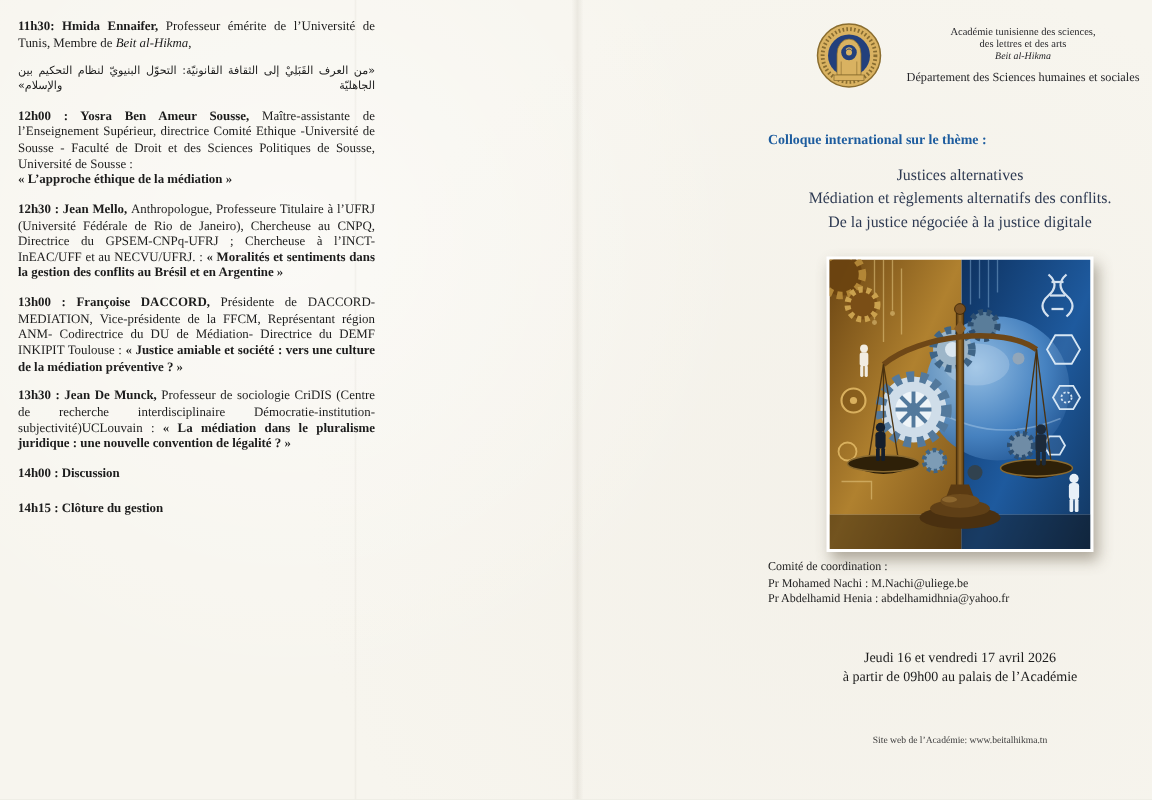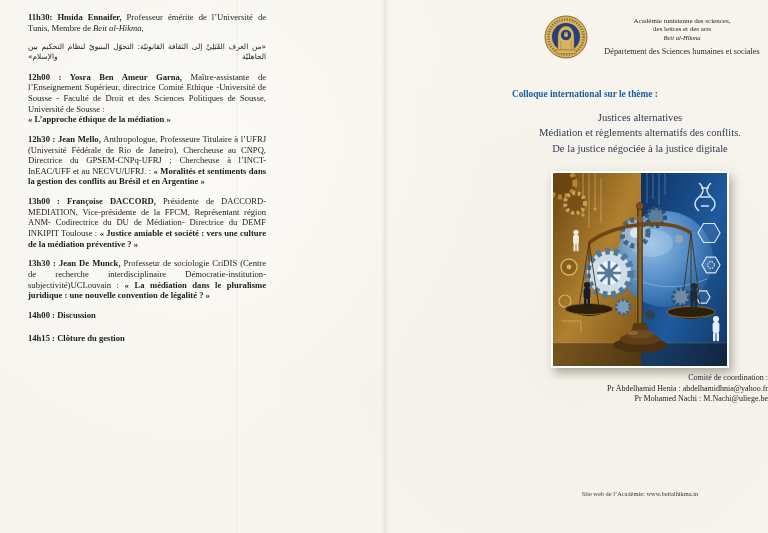--- a/index.html
+++ b/index.html
@@ -11,21 +11,21 @@
       #f7f5ee;
     font-family:"Liberation Serif", serif;
     color:#1c1c1c;
   }
   .fold{position:absolute;top:0;left:381px;width:8px;height:533px;
     background:linear-gradient(90deg,transparent,rgba(120,110,90,.10) 50%,transparent);}
   .crease{position:absolute;top:0;left:236px;width:2px;height:533px;
     background:linear-gradient(90deg,transparent,rgba(120,110,90,.06),transparent);}
 
   
-  .left-col{position:absolute;left:28px;top:12px;width:238px;}
+  .left-col{position:absolute;left:12px;top:12px;width:238px;}
   .prog{margin:0 0 9px;font-size:8.6px;line-height:1.24;text-align:justify;}
   .prog.arabic{direction:rtl;font-family:"DejaVu Sans",sans-serif;font-size:7.4px;
     font-weight:normal;text-align:justify;text-align-last:justify;margin-bottom:10px;line-height:1.3;}
   .prog.gap{margin-bottom:12px;}
   .seg-b{font-weight:bold;}
   .seg-i{font-style:italic;}
 
   
   .acad-header{position:absolute;left:544px;top:15px;width:222px;display:flex;align-items:center;gap:10px;}
   .logo{flex:0 0 auto;width:44px;height:44px;}
@@ -37,38 +37,38 @@
   .theme-line{position:absolute;left:512px;top:89px;width:256px;
     color:#1d5c9e;font-weight:bold;font-size:9.3px;}
   .title-block{position:absolute;left:496px;top:110px;width:288px;text-align:center;
     color:#2e3a52;font-size:10.6px;line-height:1.45;}
 
   
   .artwork{position:absolute;left:551px;top:171px;width:174px;height:193px;
     background:#fff;padding:2px;box-shadow:3px 5px 9px rgba(90,80,60,.45);}
   .artwork svg{display:block;}
 
-  .committee{position:absolute;left:512px;top:373px;width:256px;text-align:right;
+  .committee{position:absolute;left:512px;top:373px;width:256px;text-align:left;
     font-size:8px;line-height:1.32;color:#222;}
   .dates{position:absolute;left:512px;top:433px;width:256px;text-align:center;
     font-size:9.4px;line-height:1.4;color:#1c1c1c;}
   .website{position:absolute;left:512px;top:490px;width:256px;text-align:center;
     font-size:6.4px;color:#3a3a3a;}
 </style>
 </head>
 <body>
 
 <div id="doc">
   <div class="crease"></div>
   <div class="fold"></div>
 
   <div class="left-col">
       <p class="prog"><span class="seg-b">11h30: Hmida Ennaifer, </span><span class="seg-n">Professeur émérite de l’Université de Tunis, Membre de </span><span class="seg-i">Beit al-Hikma</span><span class="seg-n">,</span></p>
       <p class="prog arabic"><span class="seg-n">«من العرف القَبَلِيْ إلى الثقافة القانونيّة: التحوّل البنيويّ لنظام التحكيم بين الجاهليّة والإسلام»</span></p>
-      <p class="prog"><span class="seg-b">12h00 : Yosra Ben Ameur Garna, </span><span class="seg-n">Maître-assistante de l’Enseignement Supérieur, directrice Comité Ethique -Université de Sousse - Faculté de Droit et des Sciences Politiques de Sousse, Université de Sousse :</span><br><span class="seg-b">« L’approche éthique de la médiation »</span></p>
+      <p class="prog"><span class="seg-b">12h00 : Yosra Ben Ameur Sousse, </span><span class="seg-n">Maître-assistante de l’Enseignement Supérieur, directrice Comité Ethique -Université de Sousse - Faculté de Droit et des Sciences Politiques de Sousse, Université de Sousse :</span><br><span class="seg-b">« L’approche éthique de la médiation »</span></p>
       <p class="prog"><span class="seg-b">12h30 : Jean Mello, </span><span class="seg-n">Anthropologue, Professeure Titulaire à l’UFRJ (Université Fédérale de Rio de Janeiro), Chercheuse au CNPQ, Directrice du GPSEM-CNPq-UFRJ ; Chercheuse à l’INCT-InEAC/UFF et au NECVU/UFRJ. : </span><span class="seg-b">« Moralités et sentiments dans la gestion des conflits au Brésil et en Argentine »</span></p>
       <p class="prog"><span class="seg-b">13h00 : Françoise DACCORD, </span><span class="seg-n">Présidente de DACCORD-MEDIATION, Vice-présidente de la FFCM, Représentant région ANM- Codirectrice du DU de Médiation- Directrice du DEMF INKIPIT Toulouse : </span><span class="seg-b">« Justice amiable et société : vers une culture de la médiation préventive ? »</span></p>
       <p class="prog"><span class="seg-b">13h30 : Jean De Munck, </span><span class="seg-n">Professeur de sociologie CriDIS (Centre de recherche interdisciplinaire Démocratie-institution-subjectivité)UCLouvain : </span><span class="seg-b">« La médiation dans le pluralisme juridique : une nouvelle convention de légalité ? »</span></p>
       <p class="prog gap"><span class="seg-b">14h00 : Discussion</span></p>
       <p class="prog gap"><span class="seg-b">14h15 : Clôture du gestion</span></p>
     </div>
 
   <div class="acad-header">
     <div class="logo">
       <svg width="44" height="44" viewBox="-22 -22 44 44">
@@ -231,19 +231,23 @@
         <ellipse cx="80" cy="160" rx="5" ry="2" fill="#9a7436" opacity="0.7"></ellipse>
       </g>
 
       <use href="#person" transform="translate(23,78) scale(0.85)" fill="#f2ede2"></use>
       <use href="#person" transform="translate(163,168)" fill="#e8f0f8"></use>
     </svg>
   </div>
 
   <div class="committee">
     <div>Comité de coordination  :</div>
+    <div>Pr Mohamed Nachi  : M.Nachi@uliege.be</div>
     <div>Pr Abdelhamid Henia : abdelhamidhnia@yahoo.fr</div>
-    <div>Pr Mohamed Nachi  : M.Nachi@uliege.be</div>
-  </div>
-
+  </div>
+
+  <div class="dates">
+    <div>Jeudi 16 et vendredi  17 avril 2026</div>
+    <div>à partir de  09h00 au palais de l’Académie</div>
+  </div>
 
   <div class="website">Site web de l’Académie: www.beitalhikma.tn</div>
 </div>
 
 </body></html>

